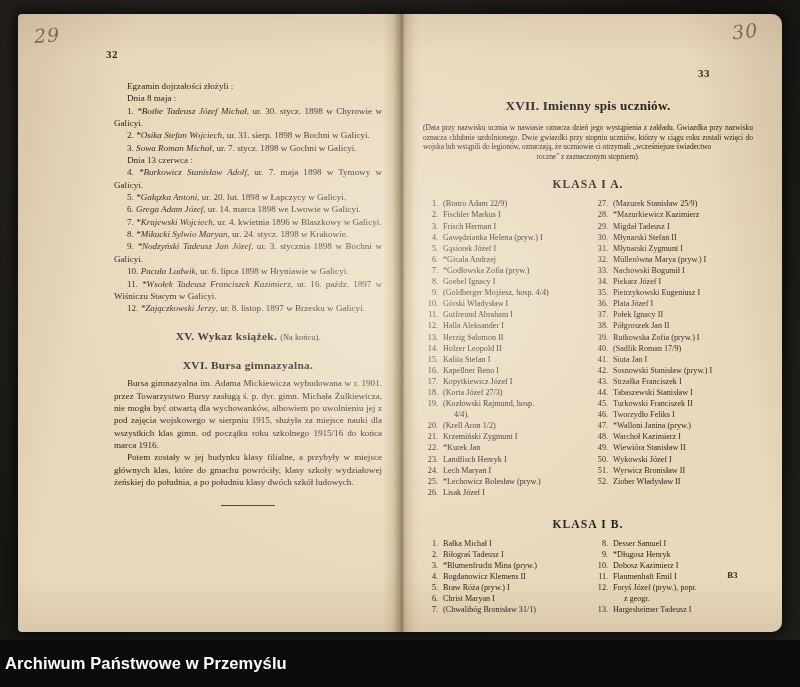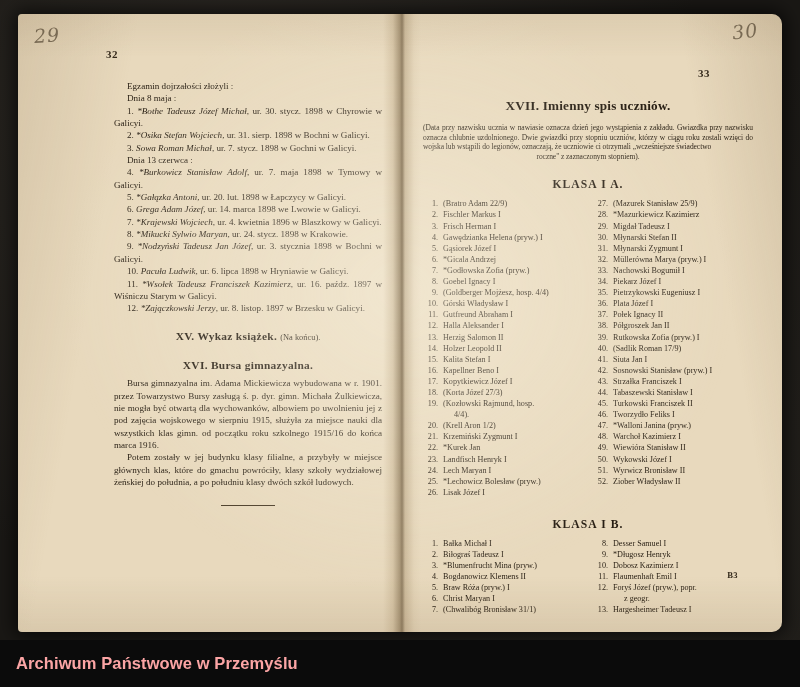--- a/index.html
+++ b/index.html
@@ -195,25 +195,25 @@
   #watermark {
     position: absolute;
     left: 0; bottom: 0;
     width: 800px; height: 47px;
     background: #0b0b0b;
     display: flex;
     align-items: center;
     z-index: 20;
   }
   #watermark span {
-    color: #fca5a5;
+    color: #ffffff;
     font-family: "Liberation Sans", sans-serif;
     font-size: 16.5px;
     font-weight: bold;
-    padding-left: 16px;
+    padding-left: 5px;
     letter-spacing: .1px;
   }
 </style>
 </head>
 <body>
 
 <div id="backdrop"></div>
 
 <div id="book">
 

